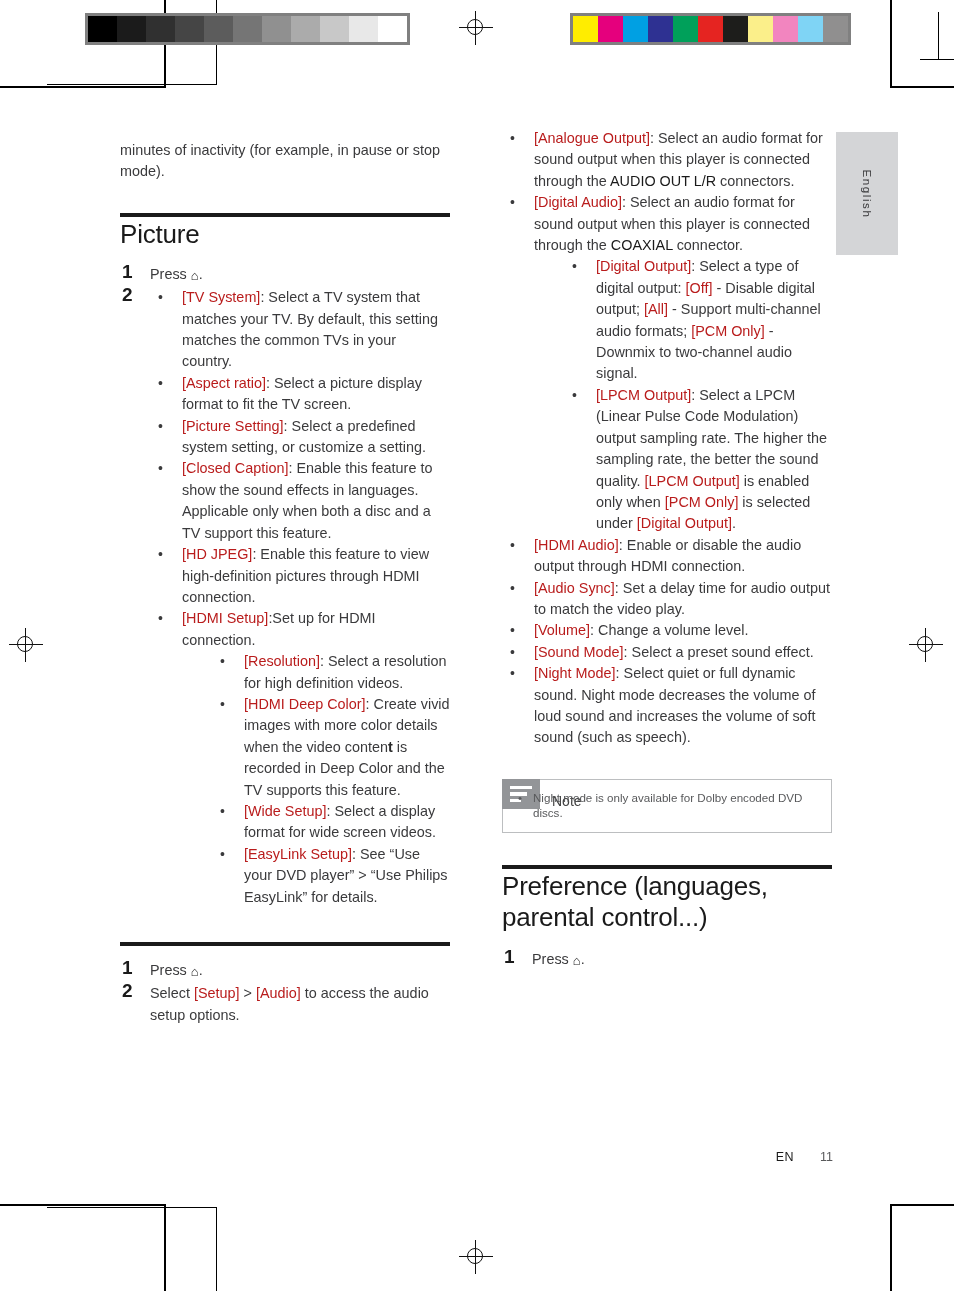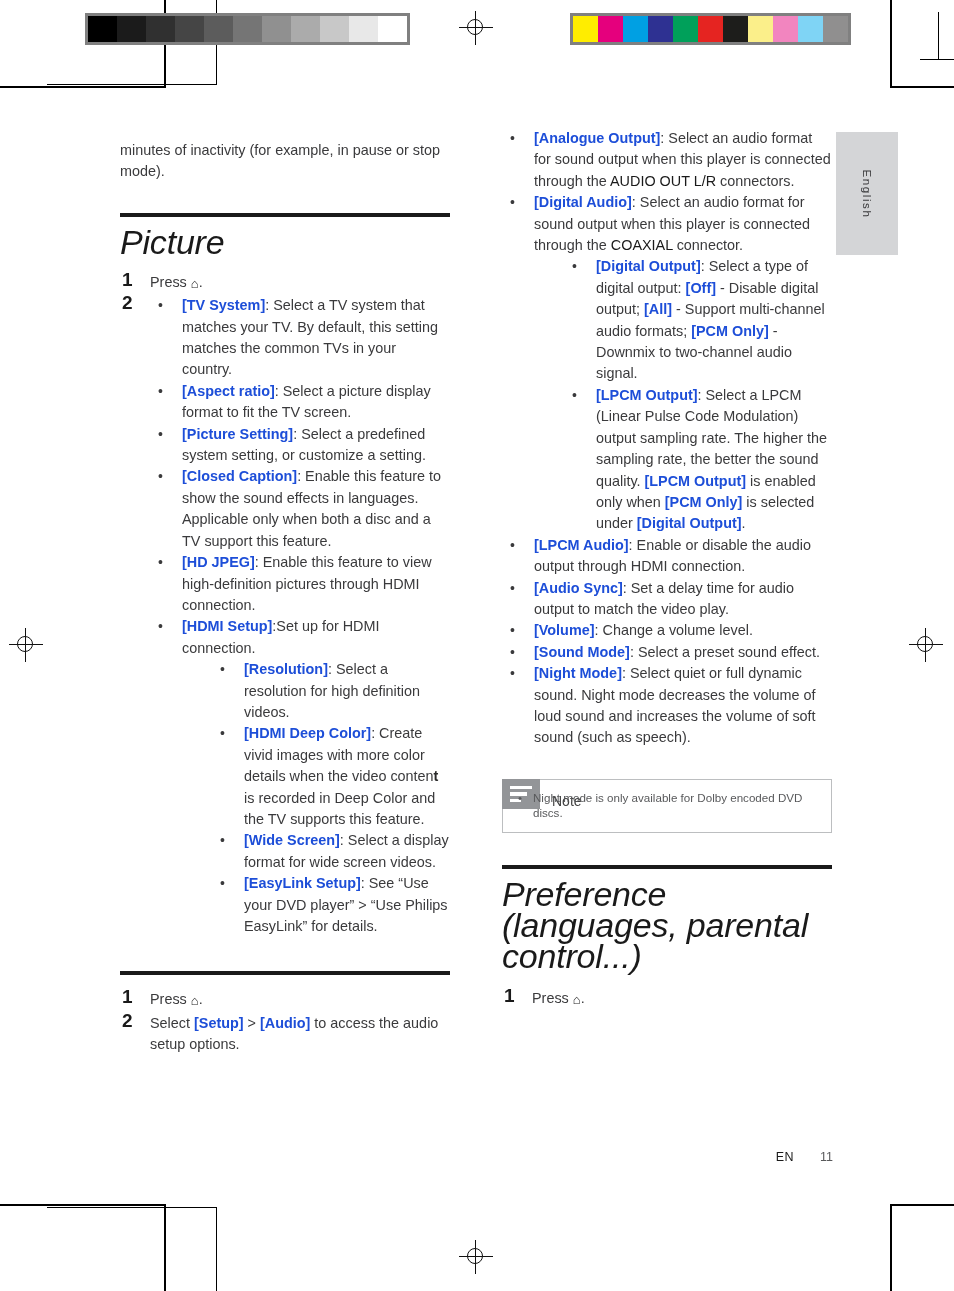--- a/index.html
+++ b/index.html
@@ -65,27 +65,26 @@
   }
   .col-left  { left: 120px; }
   .col-right { left: 502px; }
 
   
   .rule {
     border-top: 4px solid #1a1a1a;
     margin: 0;
   }
   h2.section-title {
-    font-size: 34px;
+    font-size: 26px;
     font-weight: 400;
     color: #1a1a1a;
-    margin: 10px 0 0 0;
+    margin: 2px 0 0 0;
     line-height: 31px;
     letter-spacing: -0.2px;
-    font-style: italic;
   }
 
   
   ol.steps {
     list-style: none;
     margin: 14px 0 0 0;
     padding: 0;
   }
   ol.steps > li {
     position: relative;
@@ -115,21 +114,21 @@
   ul.bul > li > .dot {
     position: absolute;
     left: 8px; top: 0px;
     font-size: 14px;
     line-height: 21.4px;
     color: #3a3a3c;
   }
   ul.lvl1 { margin-left: 30px; }
   ul.lvl2 { margin-left: 30px; }
 
-  b, strong { color: #1d4ed8; font-weight: 700; }
+  b, strong { color: #b91c1c; font-weight: 400; }
   .caps { color: #1a1a1a; font-weight: 400; }
   .hglyph { font-size: 13px; color: #1a1a1a; vertical-align: -1px; }
   .oddt { font-weight: 700; color: #2a2a2a; }
 
   
   .note-wrap { margin-top: 26px; position: relative; }
   .note-tab {
     position: absolute;
     left: 0; top: 0;
     width: 38px; height: 30px;
@@ -311,21 +310,21 @@
           <b>[HD JPEG]</b><span>: Enable this feature to view high-definition pictures through HDMI connection.</span></li>
         <li><span class="dot">•</span>
           <b>[HDMI Setup]</b><span>:Set up for HDMI connection.</span>
 
           <ul class="bul lvl2">
             <li><span class="dot">•</span>
               <b>[Resolution]</b><span>: Select a resolution for high definition videos.</span></li>
             <li><span class="dot">•</span>
               <b>[HDMI Deep Color]</b><span>: Create vivid images with more color details when the video conten</span><span class="oddt">t</span><span> is recorded in Deep Color and the TV supports this feature.</span></li>
             <li><span class="dot">•</span>
-              <b>[Wide Screen]</b><span>: Select a display format for wide screen videos.</span></li>
+              <b>[Wide Setup]</b><span>: Select a display format for wide screen videos.</span></li>
             <li><span class="dot">•</span>
               <b>[EasyLink Setup]</b><span>: See “Use your DVD player” &gt; “Use Philips EasyLink” for details.</span></li>
           </ul>
         </li>
       </ul>
     </div>
 
     <div style="margin-top:34px;">
       <div class="rule"></div>
 
@@ -353,21 +352,21 @@
 
         <ul class="bul lvl2">
           <li><span class="dot">•</span>
             <b>[Digital Output]</b><span>: Select a type of digital output: <b>[Off]</b> - Disable digital output; <b>[All]</b> - Support multi-channel audio formats; <b>[PCM Only]</b> - Downmix to two-channel audio signal.</span></li>
           <li><span class="dot">•</span>
             <b>[LPCM Output]</b><span>: Select a LPCM (Linear Pulse Code Modulation) output sampling rate. The higher the sampling rate, the better the sound quality. <b>[LPCM Output]</b> is enabled only when <b>[PCM Only]</b> is selected under <b>[Digital Output]</b>.</span></li>
         </ul>
       </li>
 
       <li><span class="dot">•</span>
-        <b>[LPCM Audio]</b><span>: Enable or disable the audio output through HDMI connection.</span></li>
+        <b>[HDMI Audio]</b><span>: Enable or disable the audio output through HDMI connection.</span></li>
       <li><span class="dot">•</span>
         <b>[Audio Sync]</b><span>: Set a delay time for audio output to match the video play.</span></li>
       <li><span class="dot">•</span>
         <b>[Volume]</b><span>: Change a volume level.</span></li>
       <li><span class="dot">•</span>
         <b>[Sound Mode]</b><span>: Select a preset sound effect.</span></li>
       <li><span class="dot">•</span>
         <b>[Night Mode]</b><span>: Select quiet or full dynamic sound. Night mode decreases the volume of loud sound and increases the volume of soft sound (such as speech).</span></li>
     </ul>
 

